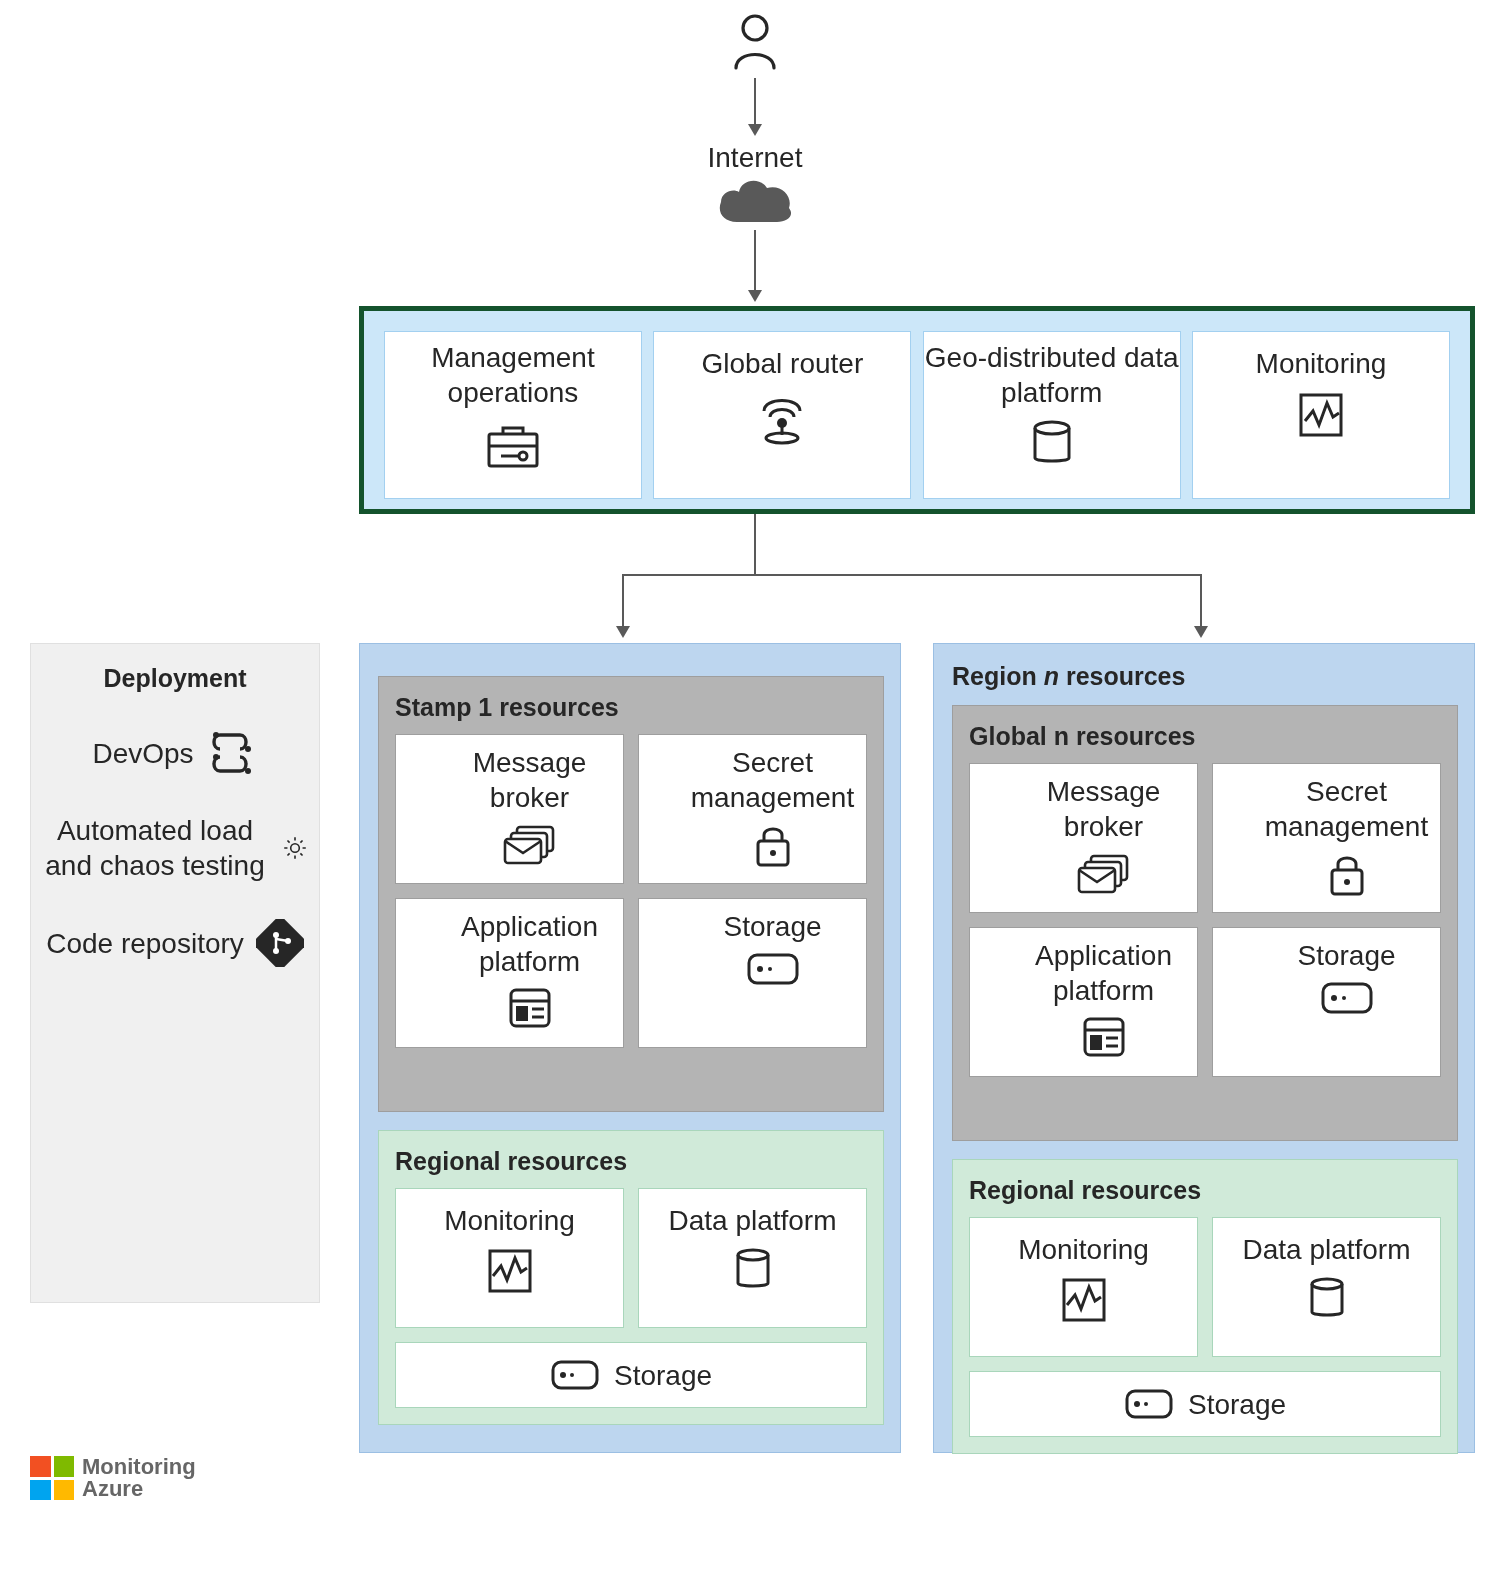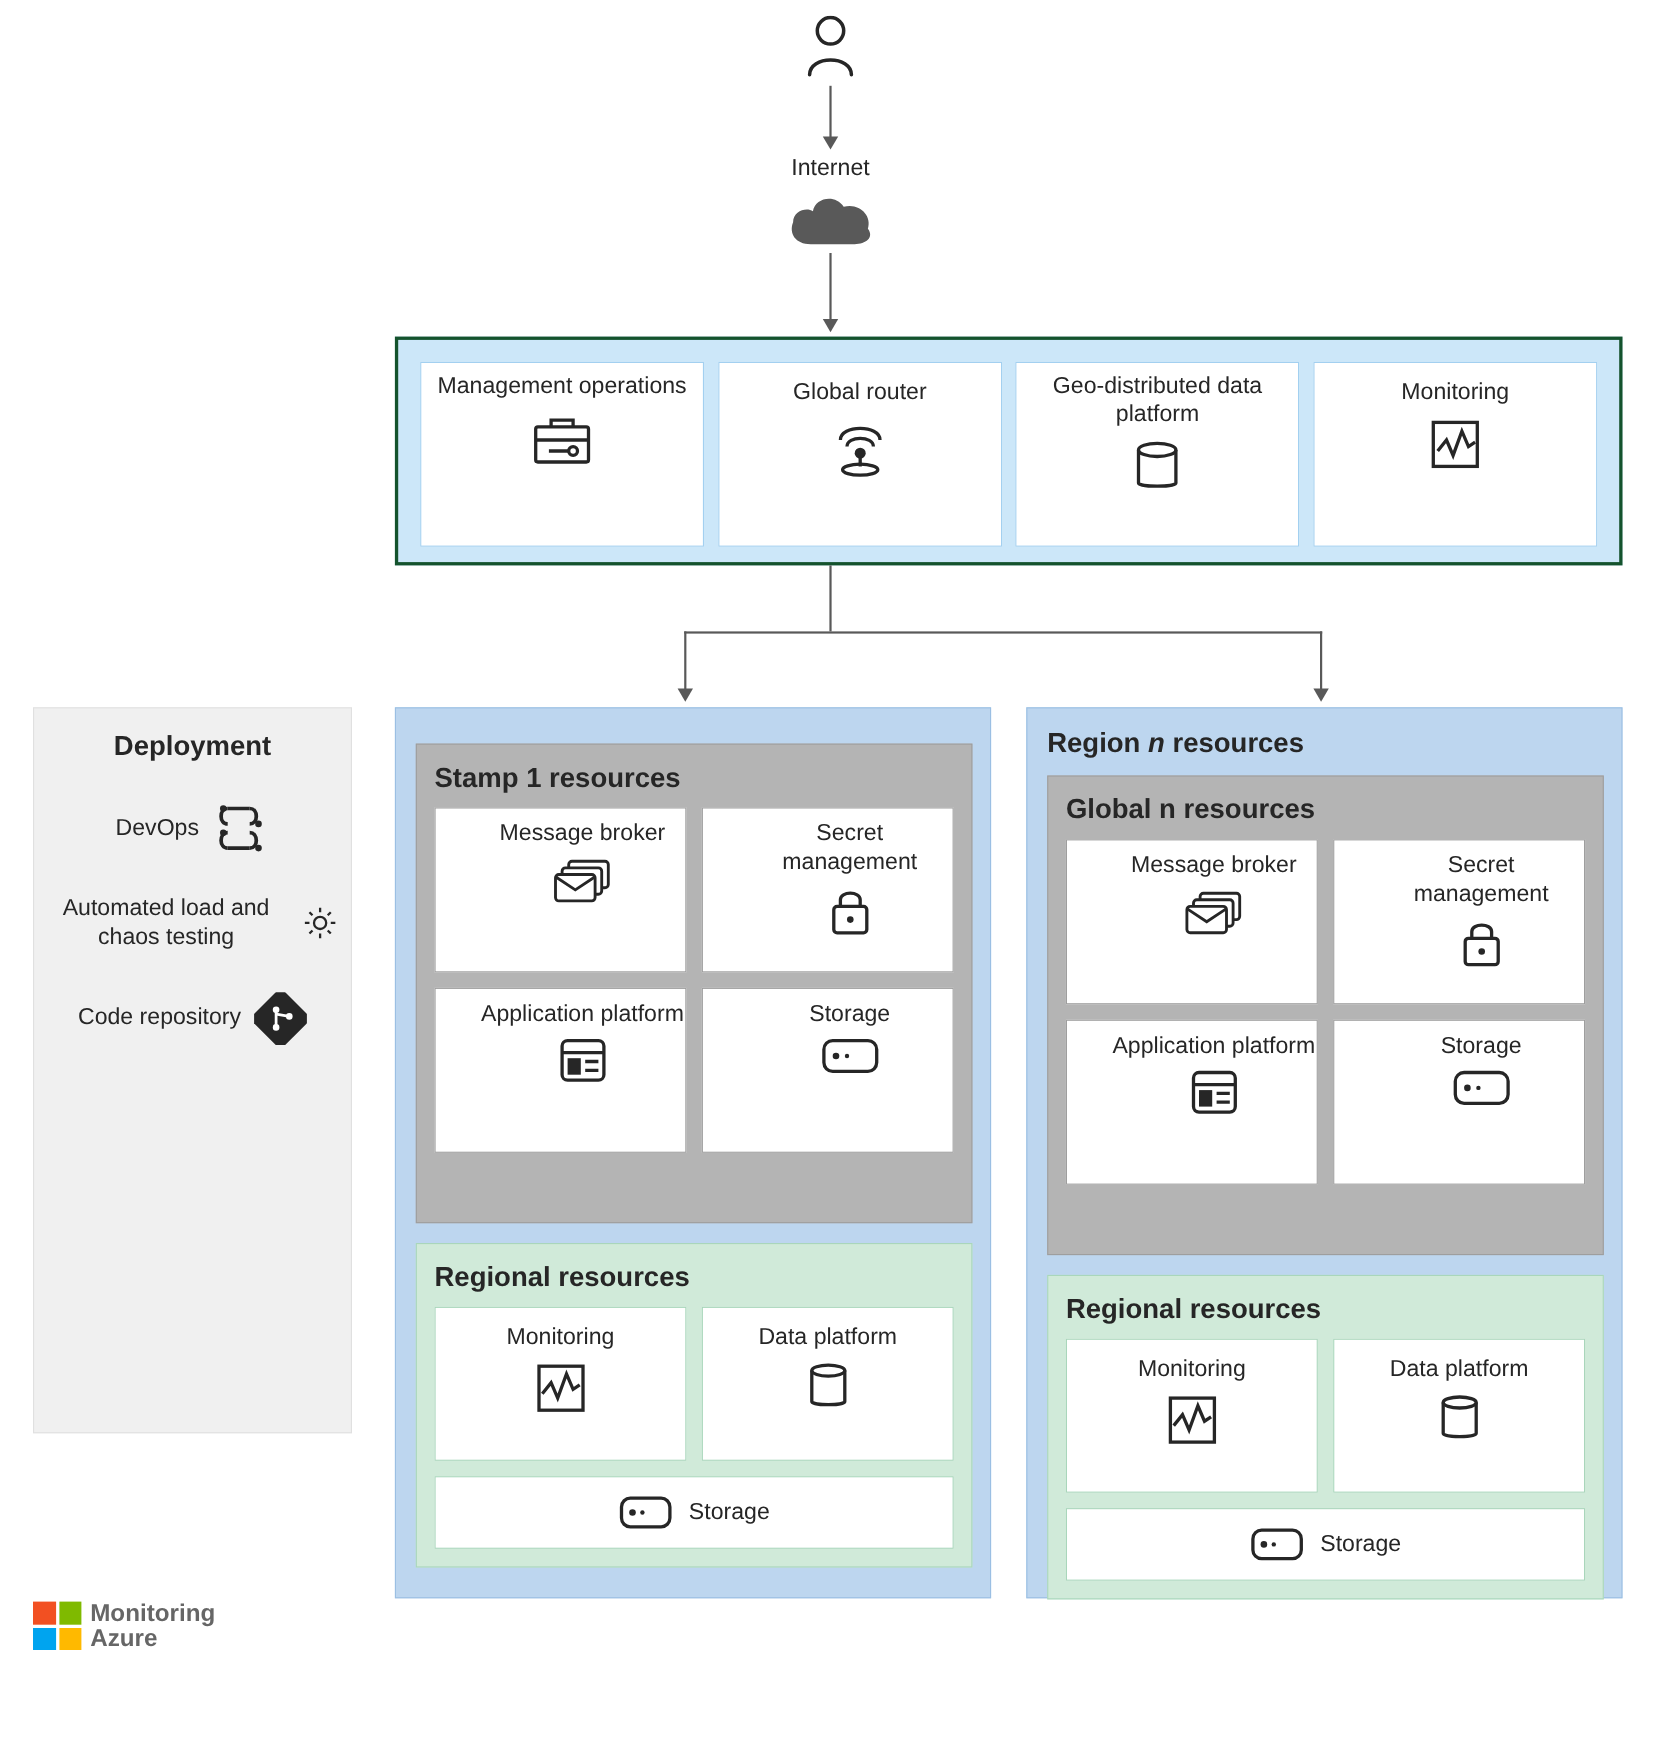--- a/index.html
+++ b/index.html
@@ -11,32 +11,32 @@
     position: relative;
     color: #262626;
   }
   .abs { position: absolute; }
   .center-col {
     display: flex;
     flex-direction: column;
     align-items: center;
   }
   .label-text {
-    font-size: 21px;
+    font-size: 28px;
     text-align: center;
     line-height: 1.25;
     font-weight: 400;
   }
   .bold-title {
     font-size: 25px;
     font-weight: 600;
   }
   .global-wrap {
     background: #cce7f9;
-    border: 3px solid #14532d;
+    border: 5px solid #14532d;
     position: absolute;
     left: 359px;
     top: 306px;
     width: 1116px;
     height: 208px;
     padding: 20px;
     display: flex;
     gap: 8px;
     justify-content: space-between;
   }

